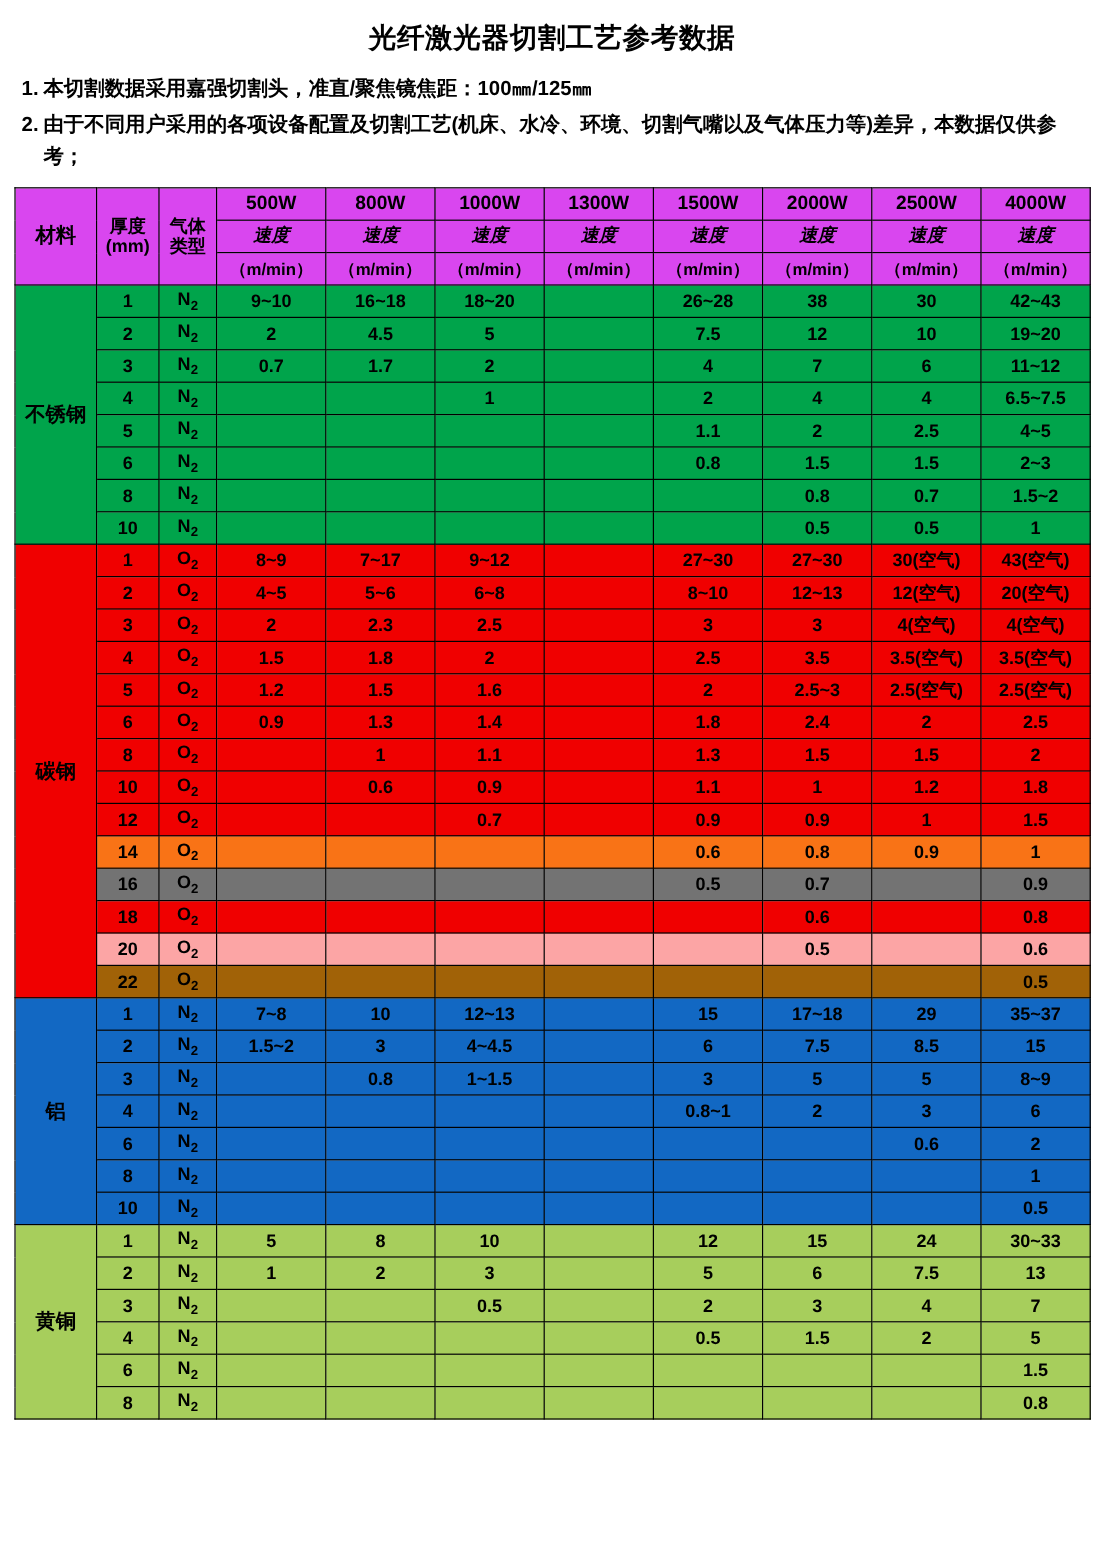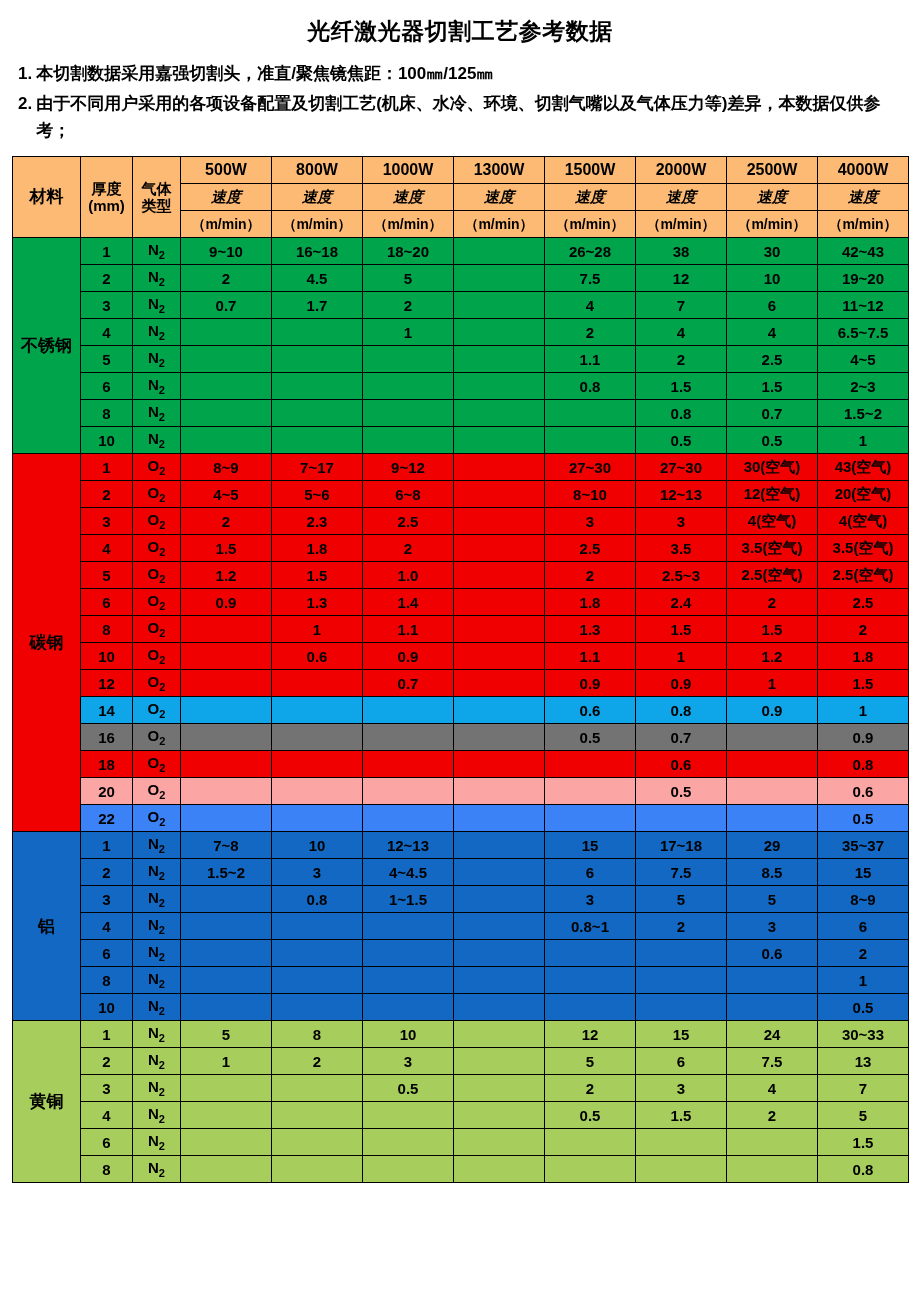--- a/index.html
+++ b/index.html
@@ -54,21 +54,21 @@
   }
   table.cut-table td, table.cut-table th {
     border: 1px solid #000000;
     text-align: center;
     vertical-align: middle;
     padding: 0;
     height: 26px;
     font-weight: bold;
   }
   thead th {
-    background: #fdba74;
+    background: #d946ef;
     font-size: 15px;
     line-height: 1.15;
   }
   .hdr-power {
     font-size: 16px;
   }
   .hdr-speed {
     font-size: 15px;
     font-weight: bold;
     font-style: italic;
@@ -311,21 +311,21 @@
           <td class="val">2.5</td>
           <td class="val">3.5</td>
           <td class="val">3.5(空气)</td>
           <td class="val">3.5(空气)</td>
         </tr>
         <tr style="background: rgb(240, 0, 0);">
           <td class="val">5</td>
           <td class="val">O<span class="sub">2</span></td>
           <td class="val">1.2</td>
           <td class="val">1.5</td>
-          <td class="val">1.0</td>
+          <td class="val">1.6</td>
           <td class="val"></td>
           <td class="val">2</td>
           <td class="val">2.5~3</td>
           <td class="val">2.5(空气)</td>
           <td class="val">2.5(空气)</td>
         </tr>
         <tr style="background: rgb(240, 0, 0);">
           <td class="val">6</td>
           <td class="val">O<span class="sub">2</span></td>
           <td class="val">0.9</td>
@@ -366,21 +366,21 @@
           <td class="val">O<span class="sub">2</span></td>
           <td class="val"></td>
           <td class="val"></td>
           <td class="val">0.7</td>
           <td class="val"></td>
           <td class="val">0.9</td>
           <td class="val">0.9</td>
           <td class="val">1</td>
           <td class="val">1.5</td>
         </tr>
-        <tr style="background: #0ea5e9;">
+        <tr style="background: #f97316;">
           <td class="val">14</td>
           <td class="val">O<span class="sub">2</span></td>
           <td class="val"></td>
           <td class="val"></td>
           <td class="val"></td>
           <td class="val"></td>
           <td class="val">0.6</td>
           <td class="val">0.8</td>
           <td class="val">0.9</td>
           <td class="val">1</td>
@@ -414,21 +414,21 @@
           <td class="val">O<span class="sub">2</span></td>
           <td class="val"></td>
           <td class="val"></td>
           <td class="val"></td>
           <td class="val"></td>
           <td class="val"></td>
           <td class="val">0.5</td>
           <td class="val"></td>
           <td class="val">0.6</td>
         </tr>
-        <tr style="background: #3b82f6; margin-top: 36px;">
+        <tr style="background: #a16207; margin-top: 36px;">
           <td class="val">22</td>
           <td class="val">O<span class="sub">2</span></td>
           <td class="val"></td>
           <td class="val"></td>
           <td class="val"></td>
           <td class="val"></td>
           <td class="val"></td>
           <td class="val"></td>
           <td class="val"></td>
           <td class="val">0.5</td>

